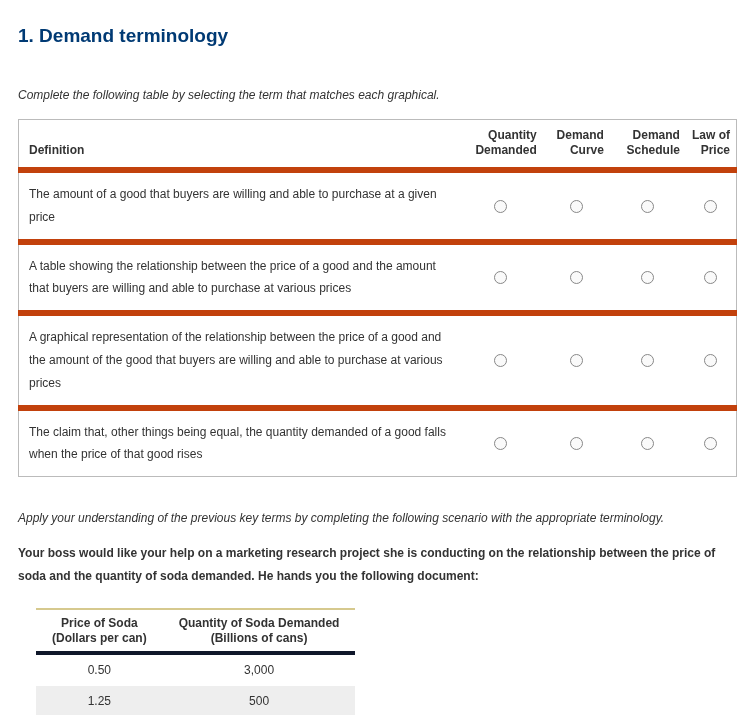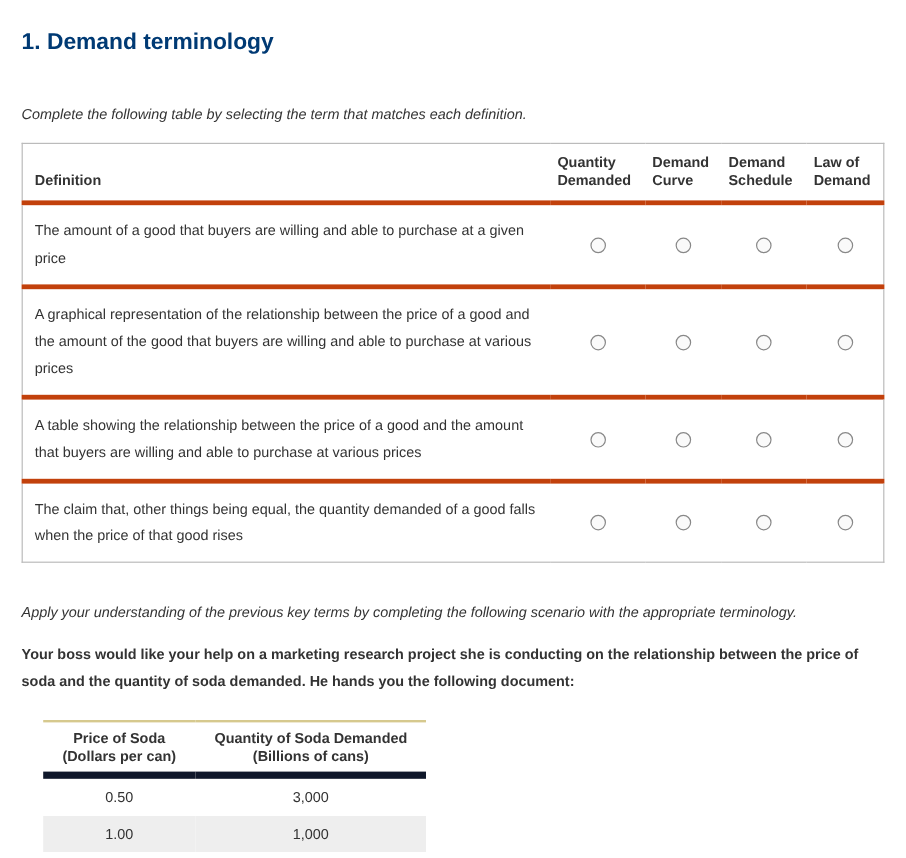--- a/index.html
+++ b/index.html
@@ -25,34 +25,34 @@
       margin-bottom: 12px;
     }
     .def-table {
       border-collapse: collapse;
       width: 100%;
       border: 1px solid #bbb;
       margin-bottom: 30px;
     }
     .def-table th {
       font-weight: bold;
-      text-align: left;
+      text-align: right;
       padding: 8px 6px;
       border-bottom: 1px solid #bbb;
       vertical-align: bottom;
       font-size: 12px;
       line-height: 1.3;
     }
     .def-table th.def-head {
       text-align: left;
       padding-left: 10px;
       vertical-align: bottom;
     }
     .def-table td {
-      border-top: 4px solid #c2410c;
+      border-top: 6px solid #c2410c;
       padding: 10px 6px;
       vertical-align: middle;
       text-align: center;
     }
     .def-table td.def-cell {
       text-align: left;
       padding-left: 10px;
       padding-right: 10px;
       width: 440px;
       line-height: 1.9;
@@ -82,66 +82,66 @@
     .data-table th {
       font-weight: bold;
       text-align: center;
       padding: 6px 16px 0 16px;
       line-height: 1.3;
       margin-top: 20px;
     }
     .data-table .sub {
       font-weight: bold;
       text-align: center;
-      border-bottom: 6px solid #0f172a;
+      border-bottom: 4px solid #0f172a;
       padding: 0 16px 4px 16px;
       line-height: 1.3;
     }
     .data-table td {
       text-align: center;
       padding: 4px 16px;
     }
     .data-table tbody tr:nth-child(even) td {
       background: #eee;
     }
   </style>
 </head>
 <body>
 
 <div class="heading">1. Demand terminology</div>
 
-<div class="instruction">Complete the following table by selecting the term that matches each definition.</div>
+<div class="instruction">Complete the following table by selecting the term that matches each graphical.</div>
 
 <table class="def-table">
   <thead>
     <tr>
       <th class="def-head">Definition</th>
       <th>Quantity Demanded</th>
       <th>Demand Curve</th>
       <th>Demand Schedule</th>
-      <th>Law of Demand</th>
+      <th>Law of Price</th>
     </tr>
   </thead>
   <tbody>
     <tr>
       <td class="def-cell">The amount of a good that buyers are willing and able to purchase at a given price</td>
       <td><span class="radio"></span></td>
       <td><span class="radio"></span></td>
       <td><span class="radio"></span></td>
       <td><span class="radio"></span></td>
     </tr>
     <tr>
-      <td class="def-cell">A graphical representation of the relationship between the price of a good and the amount of the good that buyers are willing and able to purchase at various prices</td>
+      <td class="def-cell">A table showing the relationship between the price of a good and the amount that buyers are willing and able to purchase at various prices</td>
       <td><span class="radio"></span></td>
       <td><span class="radio"></span></td>
       <td><span class="radio"></span></td>
       <td><span class="radio"></span></td>
     </tr>
     <tr>
-      <td class="def-cell">A table showing the relationship between the price of a good and the amount that buyers are willing and able to purchase at various prices</td>
+      <td class="def-cell">A graphical representation of the relationship between the price of a good and the amount of the good that buyers are willing and able to purchase at various prices</td>
       <td><span class="radio"></span></td>
       <td><span class="radio"></span></td>
       <td><span class="radio"></span></td>
       <td><span class="radio"></span></td>
     </tr>
     <tr>
       <td class="def-cell">The claim that, other things being equal, the quantity demanded of a good falls when the price of that good rises</td>
       <td><span class="radio"></span></td>
       <td><span class="radio"></span></td>
       <td><span class="radio"></span></td>
@@ -165,22 +165,18 @@
         <th class="sub">(Dollars per can)</th>
         <th class="sub">(Billions of cans)</th>
       </tr>
     </thead>
     <tbody>
       <tr>
         <td>0.50</td>
         <td>3,000</td>
       </tr>
       <tr>
-        <td>1.00</td>
-        <td>1,000</td>
-      </tr>
-      <tr>
         <td>1.25</td>
         <td>500</td>
       </tr>
     </tbody>
   </table>
 </div>
 
 </body></html>

